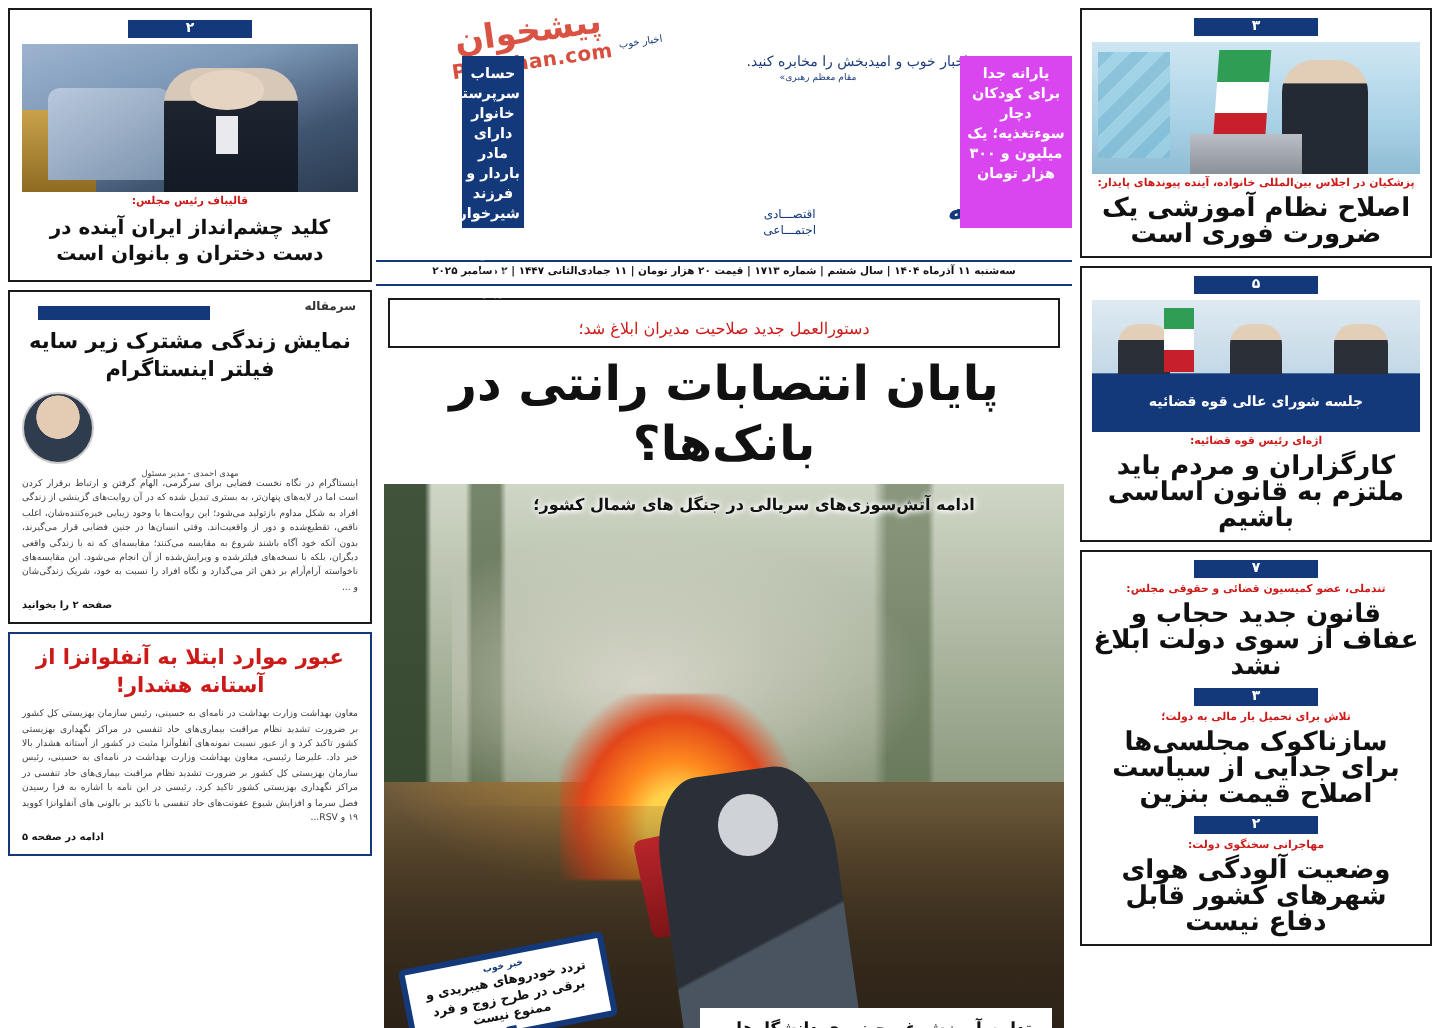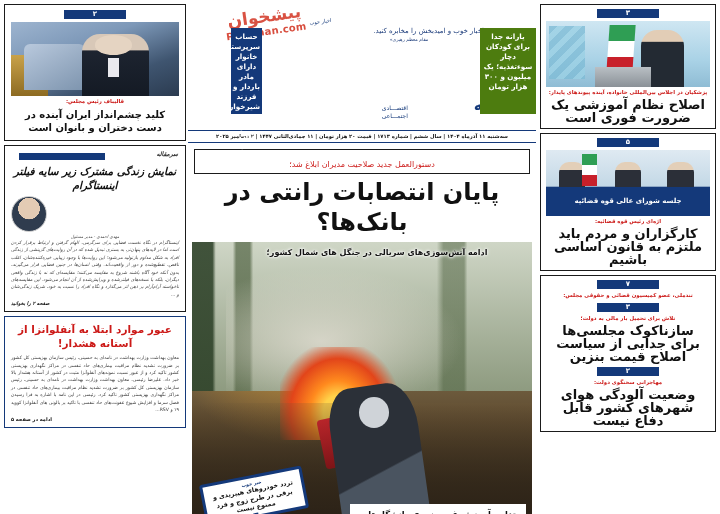--- a/index.html
+++ b/index.html
@@ -39,21 +39,21 @@
   .lead-photo .person{position:absolute;left:42%;top:16%;width:40%;height:84%;
     background:linear-gradient(180deg,#d8c8b8 0%,#d8c8b8 26%,#1d2430 27%,#141a24 100%);
     border-radius:18px 18px 0 0;}
   .lead-photo .face{position:absolute;left:50%;top:18%;width:22%;height:26%;
     background:#e5d4c2;border-radius:50%;}
   .lead-photo .tie{position:absolute;left:58%;top:48%;width:6%;height:26%;background:#e9e9ee;}
   .lead-photo .gold{position:absolute;left:0;top:45%;width:22%;height:55%;
     background:linear-gradient(180deg,#c9a24a,#8d6b22);}
   .lead-title{font-size:10px;font-weight:bold;line-height:13px;text-align:center;margin-top:3px;}
 
-  .edit-box{padding:5px 6px 5px;margin-bottom:4px;position:relative;font-style:italic;}
+  .edit-box{padding:5px 6px 5px;margin-bottom:4px;position:relative;}
   .edit-tag{font-size:6px;color:#333;font-weight:bold;position:absolute;right:7px;top:4px;}
   .edit-rule{height:7px;background:#14397a;width:86px;margin:2px auto 4px 8px;}
   .edit-title{font-size:10.5px;font-weight:bold;line-height:14px;text-align:center;color:#111;margin-bottom:4px;}
   .edit-body{font-size:4.6px;line-height:7.4px;text-align:justify;color:#3a3a3a;}
   .edit-avatar{float:left;width:34px;height:34px;border-radius:50%;
     background:radial-gradient(circle at 50% 34%,#e3cbb4 0 38%,#2f3c4e 39% 100%);
     margin:0 5px 2px 0;shape-outside:circle();border:1px solid #ccc;}
   .edit-byline{font-size:4.2px;color:#444;text-align:center;clear:left;}
   .edit-more{font-size:5px;font-weight:bold;text-align:left;margin-top:2px;}
 
@@ -267,33 +267,34 @@
         <div class="banner">جلسه شورای عالی قوه قضائیه</div>
       </div>
       <div class="kicker">اژه‌ای رئیس قوه قضائیه:</div>
       <div class="r-title">کارگزاران و مردم باید ملتزم به قانون اساسی باشیم</div>
     </div>
 
     <div class="stack">
       <div class="item">
         <div class="pgnum">۷</div>
         <div class="kicker">تندملی، عضو کمیسیون قضائی و حقوقی مجلس:</div>
+        <div class="r-title">قانون جدید حجاب و عفاف از سوی دولت ابلاغ نشد</div>
       </div>
       <div class="item">
         <div class="pgnum">۳</div>
         <div class="kicker">تلاش برای تحمیل بار مالی به دولت؛</div>
         <div class="r-title">سازناکوک مجلسی‌ها برای جدایی از سیاست اصلاح قیمت بنزین</div>
       </div>
       <div class="item">
         <div class="pgnum">۲</div>
         <div class="kicker">مهاجرانی سخنگوی دولت:</div>
         <div class="r-title">وضعیت آلودگی هوای شهرهای کشور قابل دفاع نیست</div>
       </div>
     </div>
   </div>
 
   <div style="position:absolute;left:190px;top:28px;width:31px;height:86px;background:#14397a;color:#fff;
               font-size:7.2px;font-weight:bold;line-height:10px;text-align:center;padding:4px 2px;box-sizing:border-box;margin-left:41px;">حساب سرپرستان خانوار دارای مادر باردار و فرزند شیرخوار زیر ۲ سال شارژ شد</div>
 
-  <div style="position:absolute;left:480px;top:28px;width:56px;height:86px;background:#4d7c0f;color:#fff;
+  <div style="position:absolute;left:480px;top:28px;width:56px;height:86px;background:#d946ef;color:#fff;
               font-size:7.2px;font-weight:bold;line-height:10px;text-align:center;padding:4px 2px;box-sizing:border-box;">یارانه جدا برای کودکان دچار سوءتغذیه؛ یک میلیون و ۳۰۰ هزار تومان</div>
 
 </div>
 
 </body></html>

